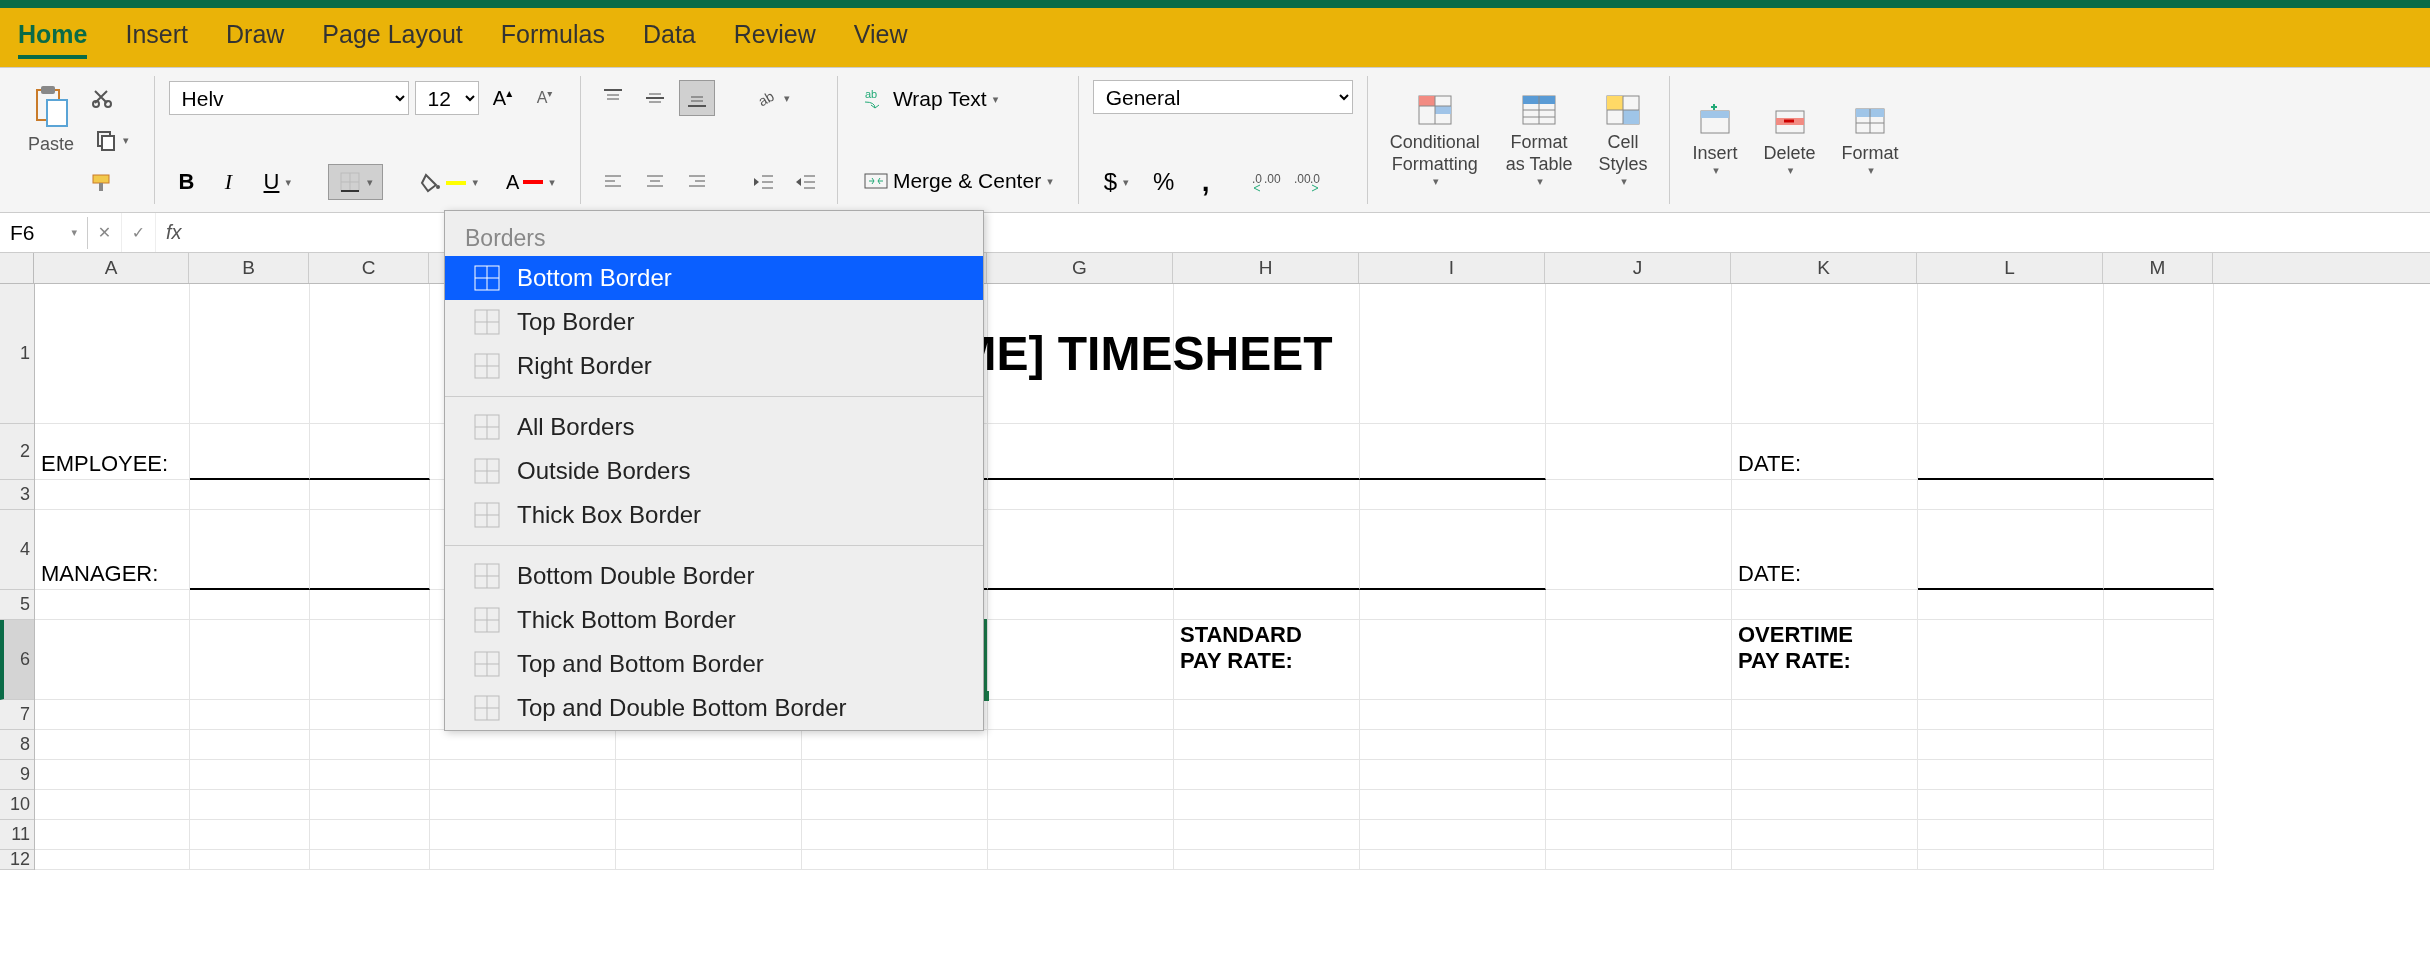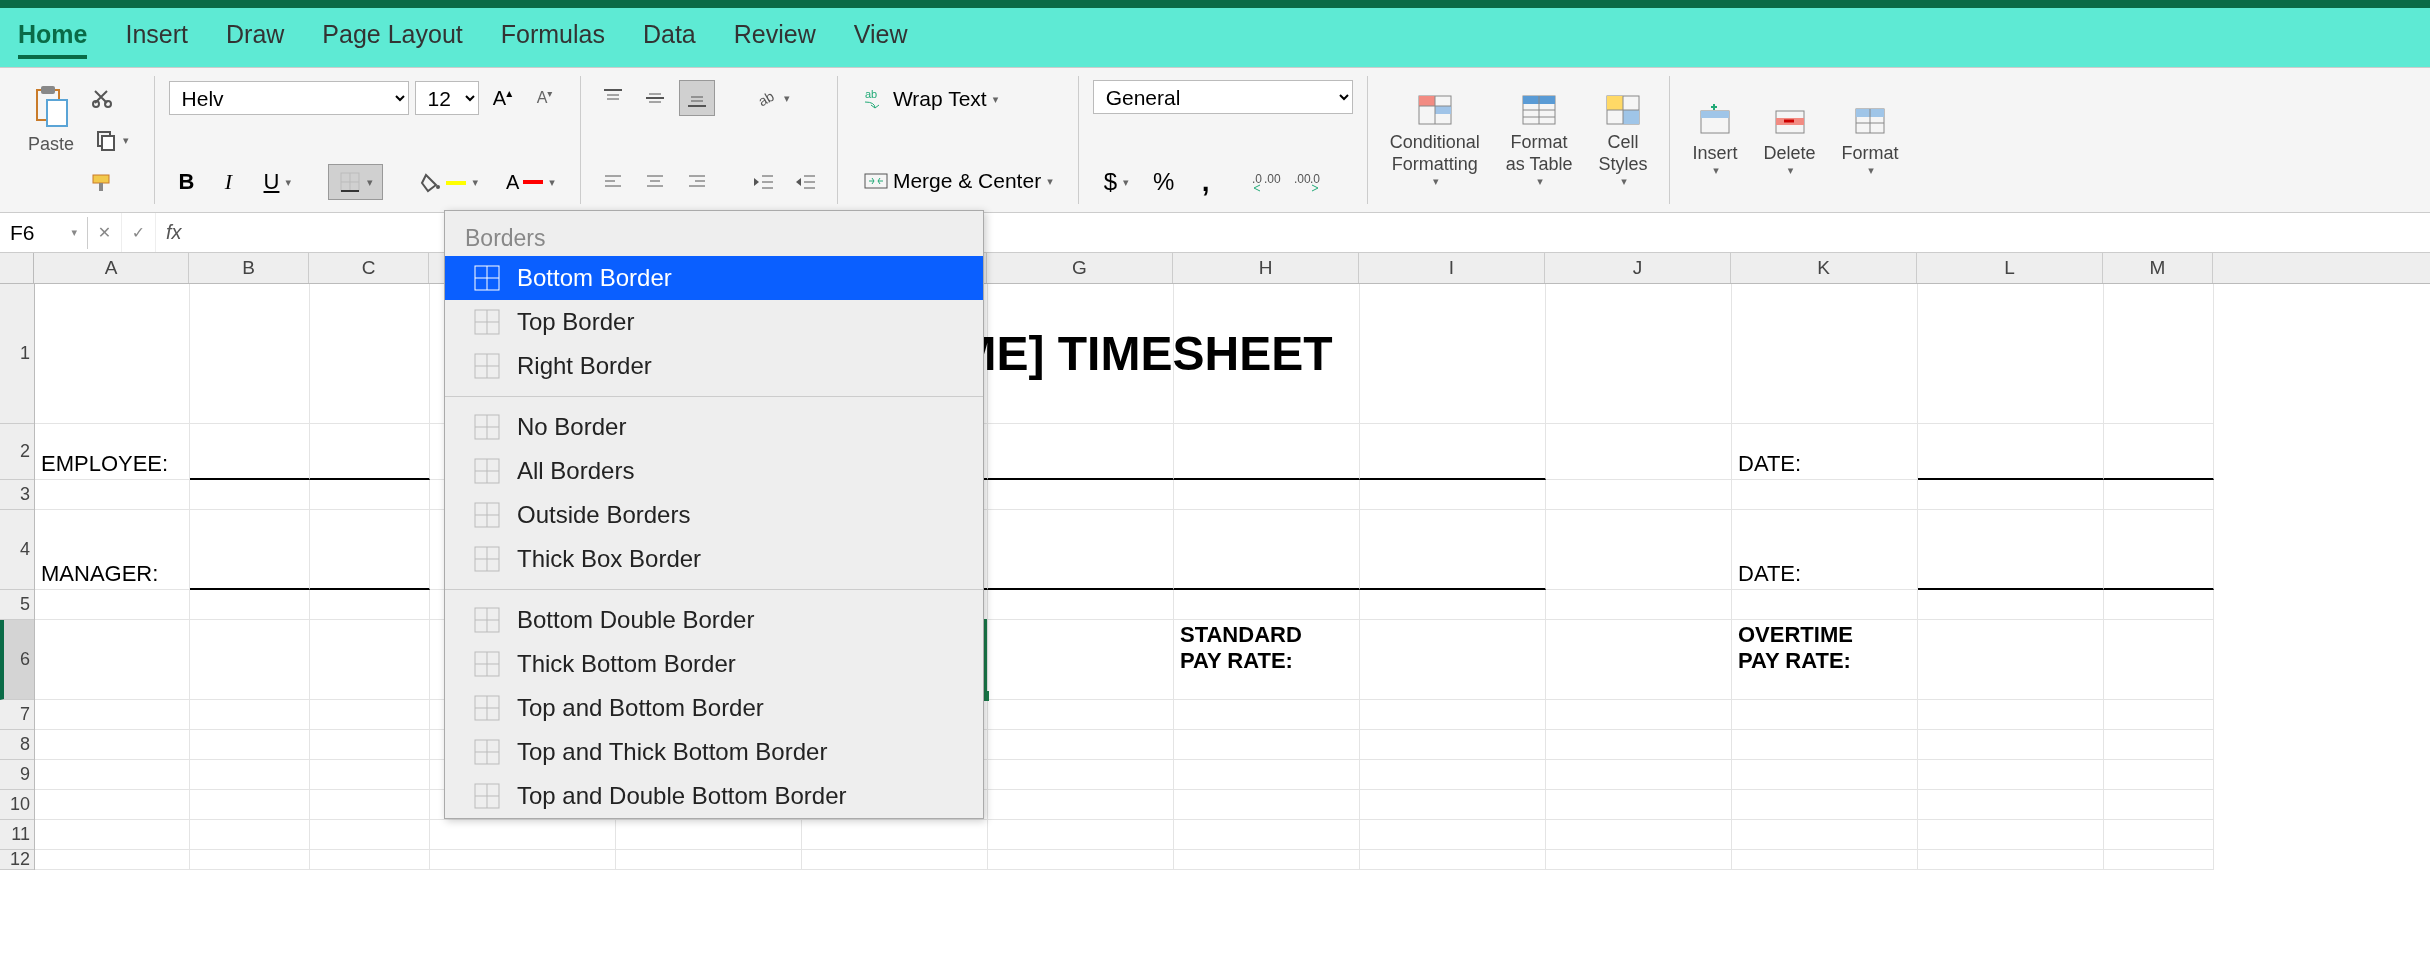--- a/index.html
+++ b/index.html
@@ -1,20 +1,20 @@
 <!DOCTYPE html>
 <html><head>
 <meta charset="utf-8">
 <style>
 * { box-sizing: border-box; margin: 0; padding: 0; font-family: -apple-system, BlinkMacSystemFont, "Segoe UI", Arial, sans-serif; }
 body { background: #fff; width: 2430px; height: 972px; overflow: hidden; position: relative; }
 
 .top-bar { background: #0a6b47; height: 8px; }
 
-.ribbon-tabs { display: flex; padding: 12px 18px 8px; gap: 38px; border-bottom: 1px solid #ccc; background: #5eead4; }
+.ribbon-tabs { display: flex; padding: 12px 18px 8px; gap: 38px; border-bottom: 1px solid #ccc; background: #eab308; }
 .ribbon-tab { font-size: 25px; color: #333; cursor: pointer; padding-bottom: 6px; }
 .ribbon-tab.active { color: #0a6b47; font-weight: 600; border-bottom: 4px solid #0a6b47; }
 
 .ribbon { display: flex; background: #f5f5f5; border-bottom: 1px solid #ccc; padding: 8px 12px; gap: 0; }
 .ribbon-group { display: flex; flex-direction: column; padding: 4px 14px; border-right: 1px solid #ccc; justify-content: space-between; }
 .ribbon-group:last-child { border-right: none; }
 .ribbon-row { display: flex; align-items: center; gap: 6px; }
 .ribbon-label { font-size: 18px; color: #555; text-align: left; margin-top: 4px; }
 
 .paste-main { display: flex; align-items: flex-start; gap: 8px; }
@@ -641,28 +641,20 @@
       </div>
     </div>
   <div class="menu-sep"></div>
   <div id="menu-g2">
       <div class="menu-item">
         <svg class="menu-icon">
           <rect x="2" y="2" width="24" height="24" fill="none" stroke="#bbb"></rect>
           <line x1="2" y1="14" x2="26" y2="14" stroke="#bbb"></line>
           <line x1="14" y1="2" x2="14" y2="26" stroke="#bbb"></line>
         </svg>
-        <span>No Border</span>
-      </div>
-      <div class="menu-item">
-        <svg class="menu-icon">
-          <rect x="2" y="2" width="24" height="24" fill="none" stroke="#bbb"></rect>
-          <line x1="2" y1="14" x2="26" y2="14" stroke="#bbb"></line>
-          <line x1="14" y1="2" x2="14" y2="26" stroke="#bbb"></line>
-        </svg>
         <span>All Borders</span>
       </div>
       <div class="menu-item">
         <svg class="menu-icon">
           <rect x="2" y="2" width="24" height="24" fill="none" stroke="#bbb"></rect>
           <line x1="2" y1="14" x2="26" y2="14" stroke="#bbb"></line>
           <line x1="14" y1="2" x2="14" y2="26" stroke="#bbb"></line>
         </svg>
         <span>Outside Borders</span>
       </div>
@@ -700,24 +692,16 @@
           <line x1="14" y1="2" x2="14" y2="26" stroke="#bbb"></line>
         </svg>
         <span>Top and Bottom Border</span>
       </div>
       <div class="menu-item">
         <svg class="menu-icon">
           <rect x="2" y="2" width="24" height="24" fill="none" stroke="#bbb"></rect>
           <line x1="2" y1="14" x2="26" y2="14" stroke="#bbb"></line>
           <line x1="14" y1="2" x2="14" y2="26" stroke="#bbb"></line>
         </svg>
-        <span>Top and Thick Bottom Border</span>
-      </div>
-      <div class="menu-item">
-        <svg class="menu-icon">
-          <rect x="2" y="2" width="24" height="24" fill="none" stroke="#bbb"></rect>
-          <line x1="2" y1="14" x2="26" y2="14" stroke="#bbb"></line>
-          <line x1="14" y1="2" x2="14" y2="26" stroke="#bbb"></line>
-        </svg>
         <span>Top and Double Bottom Border</span>
       </div>
     </div>
 </div>
 
 </body></html>

